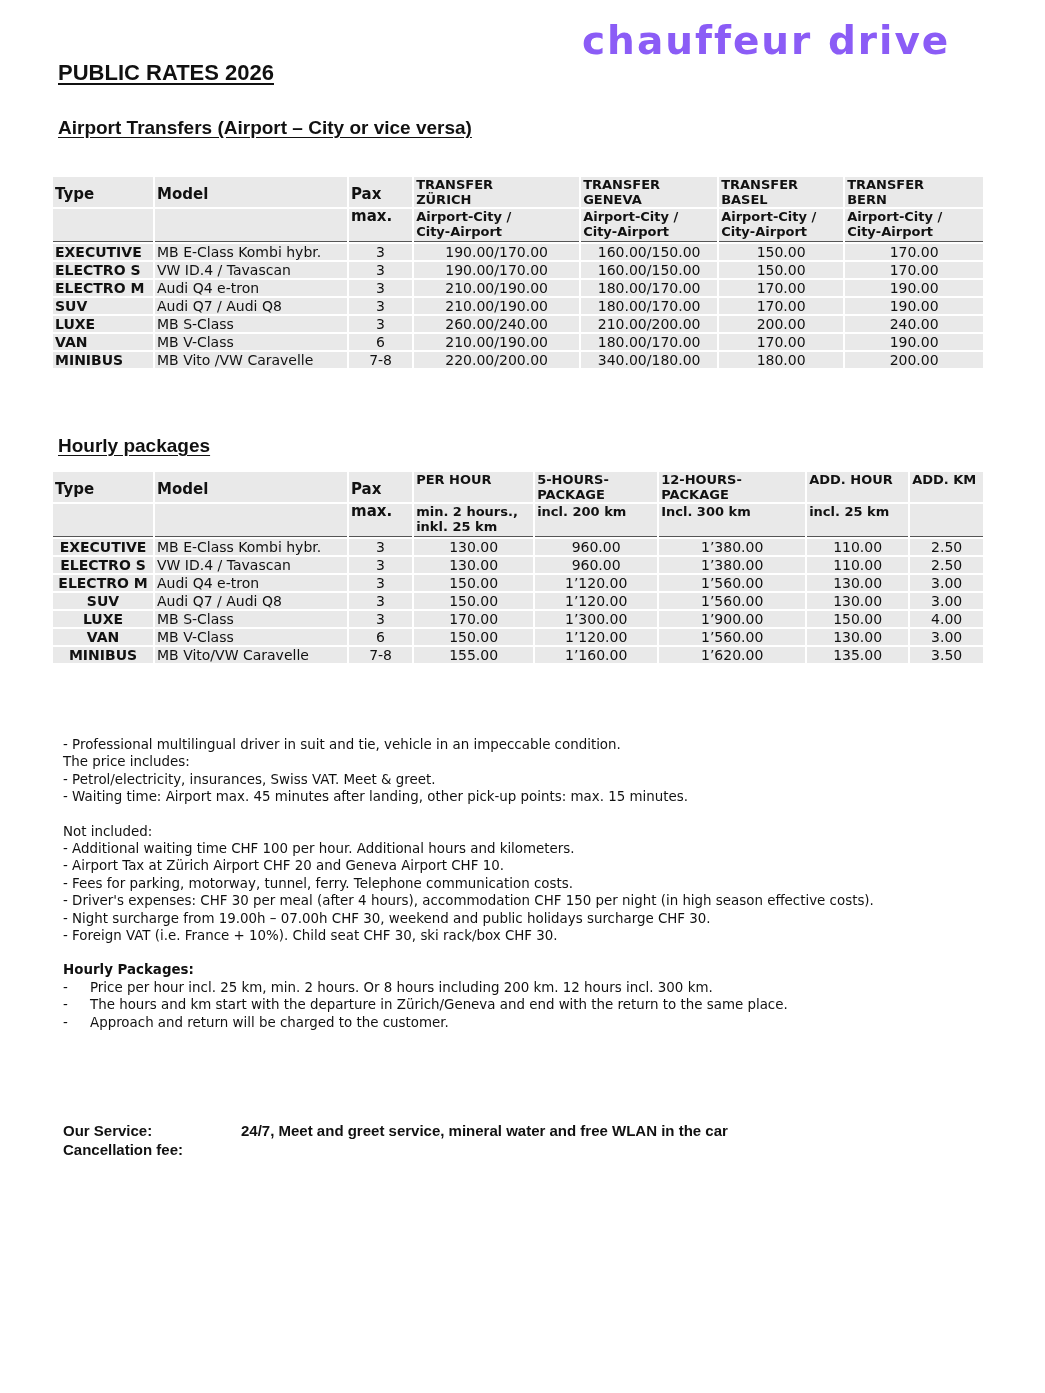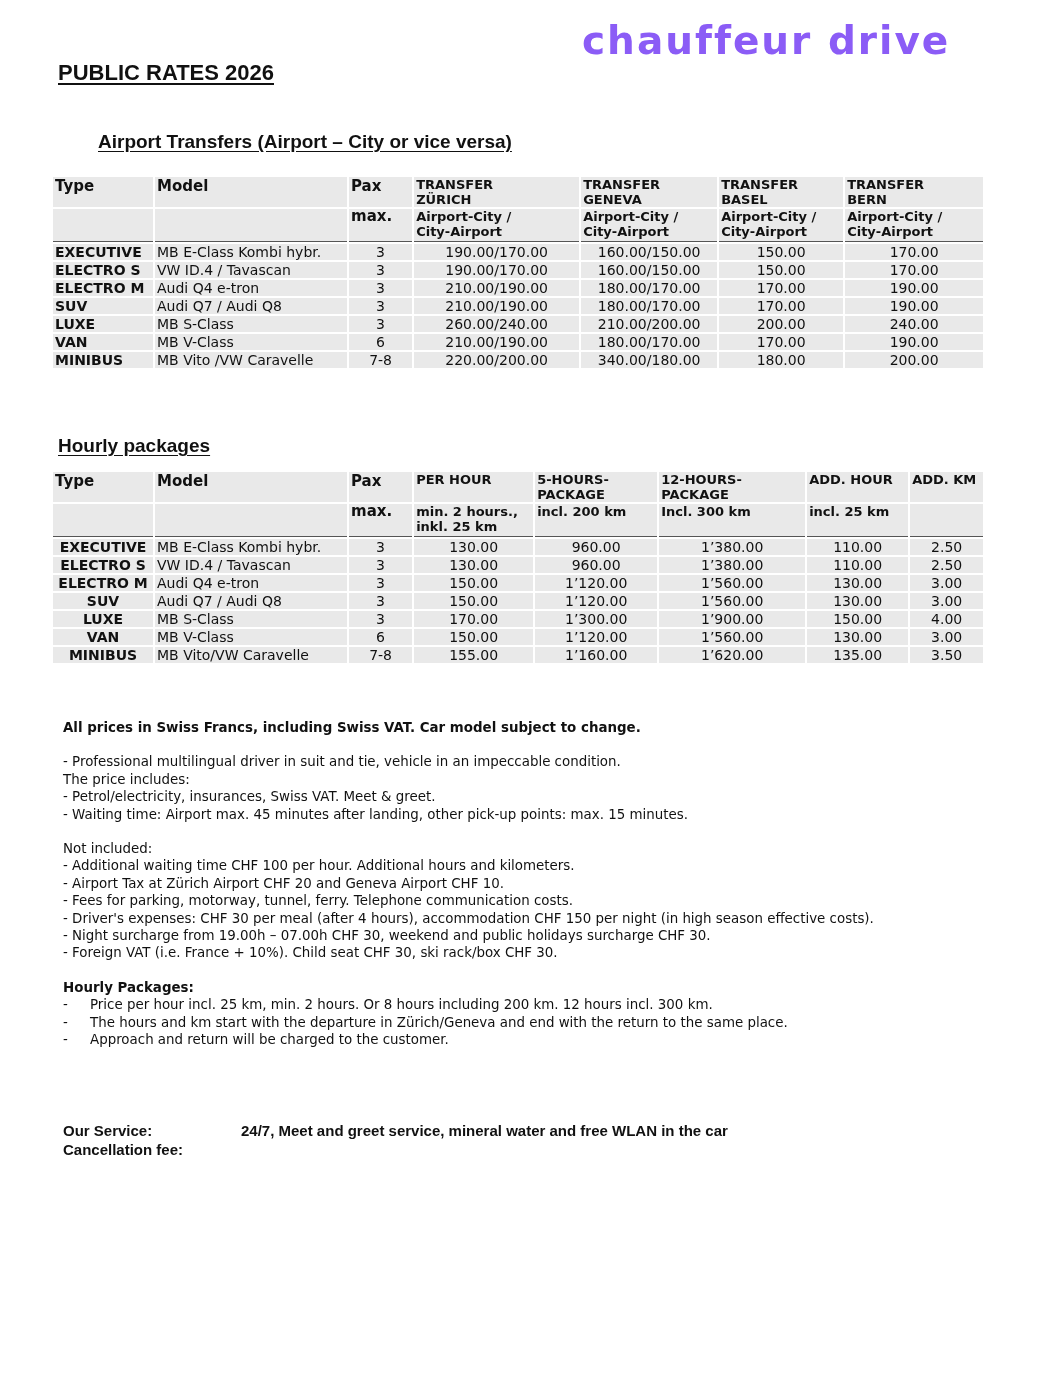--- a/index.html
+++ b/index.html
@@ -23,21 +23,21 @@
     font-size: 19px; text-decoration: underline; text-underline-offset: 3px;
   }
   table.rates {
     position: absolute; left: 51px; border-collapse: separate; border-spacing: 2px 2px;
     font-family: "DejaVu Sans", sans-serif; font-size: 13px; table-layout: fixed;
   }
   table.rates td, table.rates th {
     background: #e9e9e9; padding: 0 2px; vertical-align: top; line-height: 15px;
     text-align: left; white-space: nowrap;
   }
-  table.rates th.h1 { font-size: 15px; font-weight: bold; padding-top: 2px; }
+  table.rates th.h1 { font-size: 15px; font-weight: bold; padding-top: 10px; }
   table.rates th.sm { font-size: 13px; font-weight: bold; height: 30px; }
   table.rates th.h2 { font-weight: bold; font-size: 13px; border-bottom: 1px solid #555; height: 32px; }
   table.rates th.max { font-size: 15px; text-align: right; padding-right: 20px; }
   table.rates td { height: 16px; line-height: 16px; font-size: 14px; }
   table.rates td.type { font-weight: bold; font-size: 14px; }
   table.rates td.num { text-align: center; }
   table.rates td.c { text-align: center; }
   #t2 td.type { text-align: center; }
   .notes {
     position: absolute; left: 63px; top: 719px; width: 960px;
@@ -54,21 +54,21 @@
   }
   .footer .row { display: flex; }
   .footer .label { width: 178px; flex: none; }
 </style>
 </head>
 <body>
 
 <div class="logo">chauffeur drive</div>
 <div class="page-title">PUBLIC RATES 2026</div>
 
-<div class="section-title" style="top:131px;margin-left:40px;">Airport Transfers (Airport – City or vice versa)</div>
+<div class="section-title" style="top:117px;">Airport Transfers (Airport – City or vice versa)</div>
 
 <table class="rates" id="t1" style="top:175px;">
   <colgroup>
     <col style="width:100px">
       <col style="width:192px">
       <col style="width:58px">
     <col style="width:165px">
       <col style="width:136px">
       <col style="width:124px">
       <col style="width:138px">
@@ -259,21 +259,20 @@
     <td class="c">155.00</td>
     <td class="c">1’160.00</td>
     <td class="c">1’620.00</td>
     <td class="c">135.00</td>
     <td class="c">3.50</td>
   </tr>
 </tbody>
   </table>
 
 <div class="notes">
-  <p class="bold">All prices in Swiss Francs, including Swiss VAT.   Car model subject to change.</p>
   <div class="gap"></div>
   <p>- Professional multilingual driver in suit and tie, vehicle in an impeccable condition.</p>
   <p>The price includes:</p>
   <p>- Petrol/electricity, insurances, Swiss VAT. Meet &amp; greet.</p>
   <p>- Waiting time: Airport max. 45 minutes after landing, other pick-up points: max. 15 minutes.</p>
   <div class="gap"></div>
   <p>Not included:</p>
   <p>- Additional waiting time CHF 100 per hour. Additional hours and kilometers.</p>
   <p>- Airport Tax at Zürich Airport CHF 20 and Geneva Airport CHF 10.</p>
   <p>- Fees for parking, motorway, tunnel, ferry. Telephone communication costs.</p>

